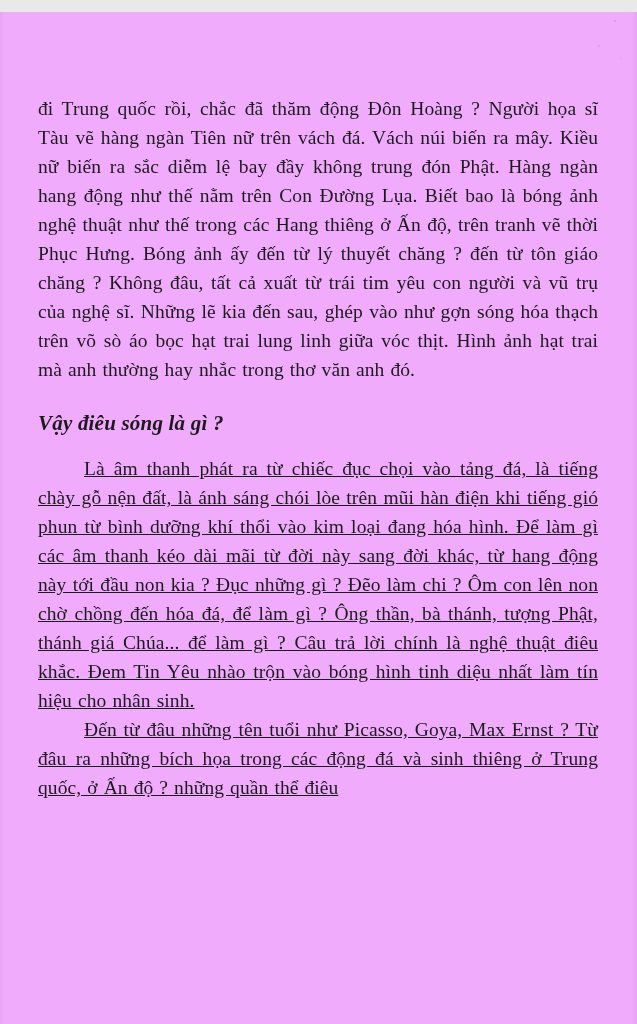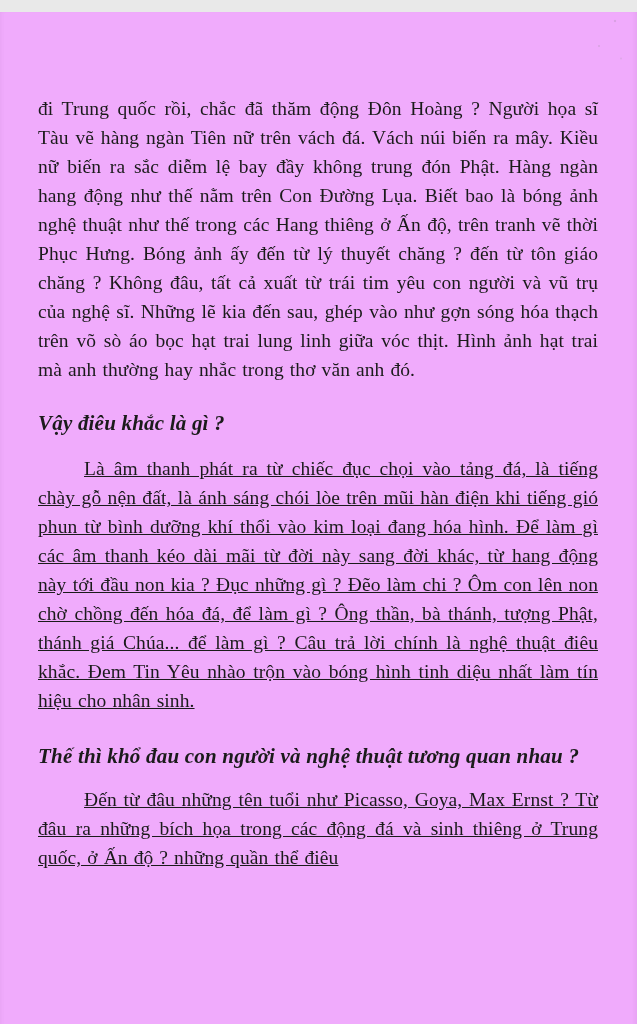--- a/index.html
+++ b/index.html
@@ -79,23 +79,22 @@
 </style>
 </head>
 <body>
 
 <div class="scan-page">
   <div class="scan-noise"></div>
 
   <div class="text-block">
     <p class="body-text">đi Trung quốc rồi, chắc đã thăm động Đôn Hoàng ? Người họa sĩ Tàu vẽ hàng ngàn Tiên nữ trên vách đá. Vách núi biến ra mây. Kiều nữ biến ra sắc diễm lệ bay đầy không trung đón Phật. Hàng ngàn hang động như thế nằm trên Con Đường Lụa. Biết bao là bóng ảnh nghệ thuật như thế trong các Hang thiêng ở Ấn độ, trên tranh vẽ thời Phục Hưng. Bóng ảnh ấy đến từ lý thuyết chăng ? đến từ tôn giáo chăng ? Không đâu, tất cả xuất từ trái tim yêu con người và vũ trụ của nghệ sĩ. Những lẽ kia đến sau, ghép vào như gợn sóng hóa thạch trên võ sò áo bọc hạt trai lung linh giữa vóc thịt. Hình ảnh hạt trai mà anh thường hay nhắc trong thơ văn anh đó.</p>
 
-    <h2 class="section-heading first">Vậy điêu khắc là gì ?</h2>
+    <h2 class="section-heading first">Vậy điêu sóng là gì ?</h2>
 
     <p class="body-text indented">Là âm thanh phát ra từ chiếc đục chọi vào tảng đá, là tiếng chày gỗ nện đất, là ánh sáng chói lòe trên mũi hàn điện khi tiếng gió phun từ bình dưỡng khí thổi vào kim loại đang hóa hình. Để làm gì các âm thanh kéo dài mãi từ đời này sang đời khác, từ hang động này tới đầu non kia ? Đục những gì ? Đẽo làm chi ? Ôm con lên non chờ chồng đến hóa đá, để làm gì ? Ông thần, bà thánh, tượng Phật, thánh giá Chúa... để làm gì ? Câu trả lời chính là nghệ thuật điêu khắc. Đem Tin Yêu nhào trộn vào bóng hình tinh diệu nhất làm tín hiệu cho nhân sinh.</p>
 
-    <h2 class="section-heading second">Thế thì khổ đau con người và nghệ thuật tương quan nhau ?</h2>
 
     <p class="body-text indented">Đến từ đâu những tên tuổi như Picasso, Goya, Max Ernst ? Từ đâu ra những bích họa trong các động đá và sinh thiêng ở Trung quốc, ở Ấn độ ? những quần thể điêu</p>
   </div>
 
   <div class="page-number">561</div>
 </div>
 
 </body></html>

